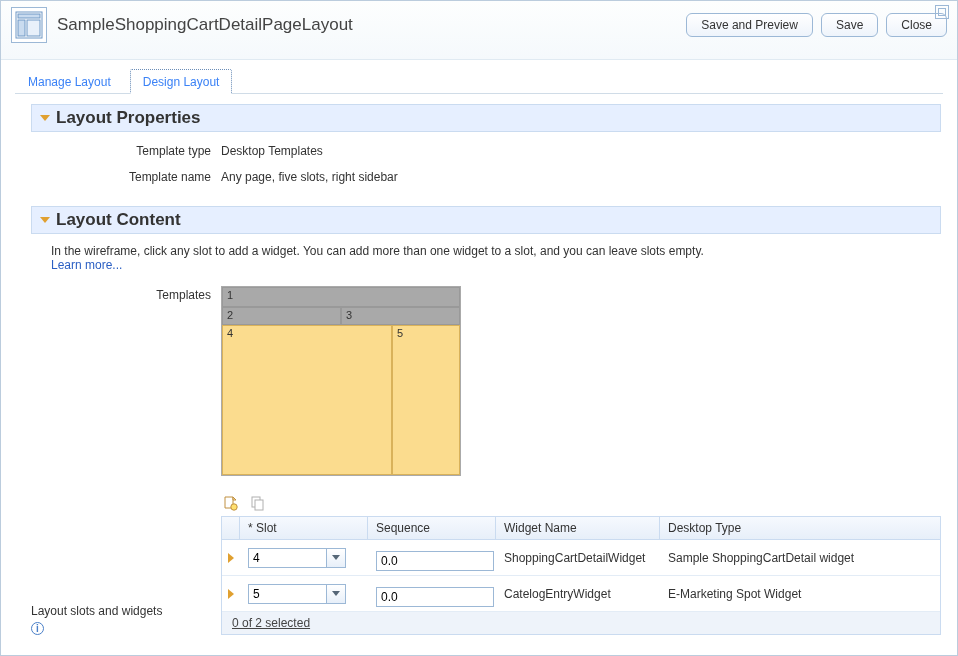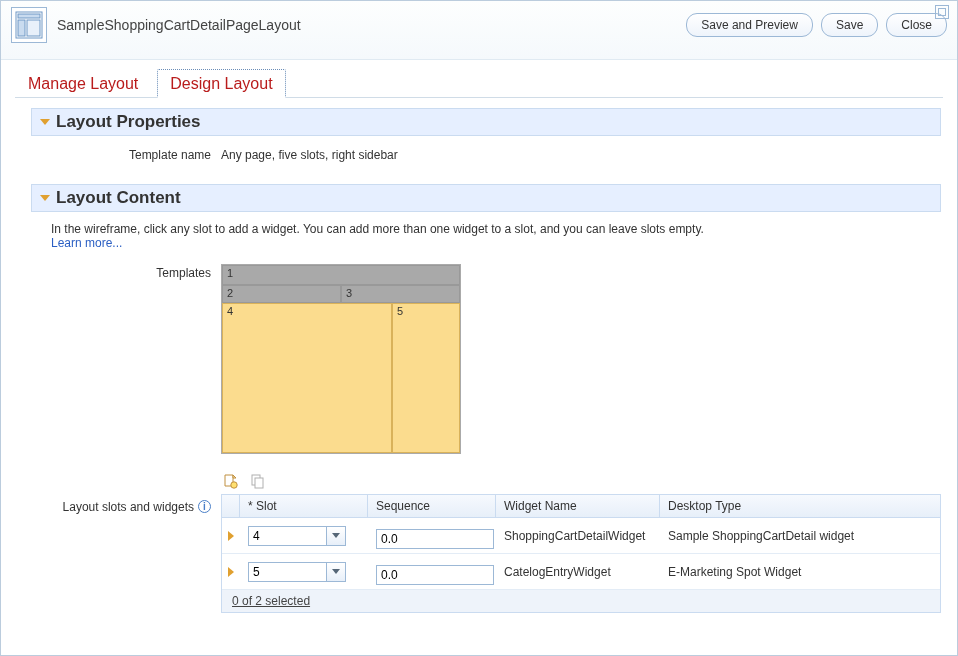--- a/index.html
+++ b/index.html
@@ -2,29 +2,29 @@
 <html><head>
 <meta charset="utf-8">
 <style>
   * { box-sizing: border-box; }
   html, body { margin: 0; padding: 0; font-family: Arial, Helvetica, sans-serif; font-size: 12px; color: #333; background: #fff; }
   .container { width: 958px; height: 656px; border: 1px solid #bcd; position: relative; background: #fff; }
   
   .header { display: flex; align-items: center; padding: 6px 10px 16px 10px; background: linear-gradient(#fdfefe, #f5f9fc); border-bottom: 1px solid #e0eaf2; }
   .header-icon { width: 36px; height: 36px; border: 1px solid #9cb8d6; background: #fff; margin-right: 10px; display:flex; align-items:center; justify-content:center; }
   .header-icon svg { display:block; }
-  .header-title { font-size: 14px; color: #444; flex: 1; }
+  .header-title { font-size: 17px; color: #444; flex: 1; }
   .header-buttons { display: flex; gap: 8px; align-items: center; }
-  .btn { border: 1px solid #9cb8d6; border-radius: 11px; padding: 4px 14px; background: linear-gradient(#ffffff, #eef4fb); cursor: pointer; font-size: 12px; color: #333; }
+  .btn { border: 1px solid #9cb8d6; border-radius: 6px; padding: 4px 14px; background: linear-gradient(#ffffff, #eef4fb); cursor: pointer; font-size: 12px; color: #333; }
   .restore-icon { position: absolute; top: 4px; right: 8px; width: 14px; height: 14px; border: 1px solid #9cb8d6; cursor: pointer; }
   .restore-icon::before { content:""; position:absolute; top:2px; left:2px; width:6px; height:6px; border:1px solid #9cb8d6; }
   
   .tabs { padding: 0 14px; margin-top: 8px; }
   .tabrow { display: flex; gap: 6px; border-bottom: 1px solid #d0dce7; }
-  .tab { padding: 5px 12px 4px; font-size: 16px; color: #b91c1c; cursor: pointer; border: 1px solid transparent; position: relative; top: 1px; }
+  .tab { padding: 5px 12px 4px; font-size: 12px; color: #3b82f6; cursor: pointer; border: 1px solid transparent; position: relative; top: 1px; }
   .tab.active { border: 1px dotted #6a8db8; border-bottom: 1px solid #fff; background: #fff; border-radius: 2px 2px 0 0; }
   
   .content { padding: 10px 16px 16px 30px; }
   .section-header { background: #e6efff; border: 1px solid #cadbf0; padding: 3px 8px; font-weight: bold; font-size: 17px; color: #333; display:flex; align-items:center; gap:6px; }
   .disclosure { width: 0; height: 0; border-left: 5px solid transparent; border-right: 5px solid transparent; border-top: 6px solid #e0a030; display:inline-block; }
   .props { padding: 12px 0 10px 0; }
   .prow { display: flex; margin-bottom: 12px; }
   .plabel { width: 190px; text-align: right; padding-right: 10px; color: #333; }
   .pvalue { color: #333; }
   .section-text { padding: 10px 0 6px 20px; color: #333; }
@@ -38,21 +38,21 @@
   .wf-mid { display:flex; }
   .wf-mid .wf-cell { flex:1; height:18px; }
   .wf-body { display:flex; height:150px; }
   .wf-body .wf-cell { background:#fbdc8e; border:1px solid #d9b25a; }
   .wf-body .c4 { flex: 0 0 170px; }
   .wf-body .c5 { flex: 1; }
   
   .tbl-toolbar { margin-top: 22px; padding-left: 0; display:flex; gap:10px; }
   .tool-icon { width:18px; height:18px; display:flex; align-items:center; justify-content:center; cursor:pointer; }
   .tbl-row-label { display:flex; }
-  .tbl-label { width:190px; text-align:right; padding-right:10px; padding-top:4px; color:#333; display:flex; align-items:flex-start; justify-content:flex-end; gap:4px; }
+  .tbl-label { width:190px; text-align:right; padding-right:10px; padding-top:4px; color:#333; display:flex; align-items:flex-start; justify-content:flex-end; gap:4px;flex-direction:column; }
   .info-icon { width:13px; height:13px; border-radius:50%; border:1px solid #4a7fc8; color:#4a7fc8; font-size:10px; line-height:11px; text-align:center; font-weight:bold; display:inline-block; }
   .grid { flex:1; border:1px solid #cadbf0; }
   .ghead { display:flex; background: linear-gradient(#f6f9fe,#e7eff9); border-bottom:1px solid #cadbf0; }
   .gh { padding:4px 8px; border-right:1px solid #cadbf0; font-size:12px; color:#333; }
   .gh.expander { width:18px; padding:4px 2px; }
   .gh.slot { width:128px; }
   .gh.seq { width:128px; }
   .gh.wname { width:164px; }
   .gh.wtype { flex:1; border-right:none; }
   .grow-data { display:flex; border-bottom:1px solid #e3ecf6; align-items:center; }
@@ -101,20 +101,24 @@
   </div>
 
   <div class="content">
 
     <div class="section-header">
       <span class="disclosure"></span>
       <span>Layout Properties</span>
     </div>
     <div class="props">
       <div class="prow">
+        <div class="plabel">Template type</div>
+        <div class="pvalue">Desktop Templates</div>
+      </div>
+      <div class="prow">
         <div class="plabel">Template name</div>
         <div class="pvalue">Any page, five slots, right sidebar</div>
       </div>
     </div>
 
     <div class="section-header">
       <span class="disclosure"></span>
       <span>Layout Content</span>
     </div>
 

